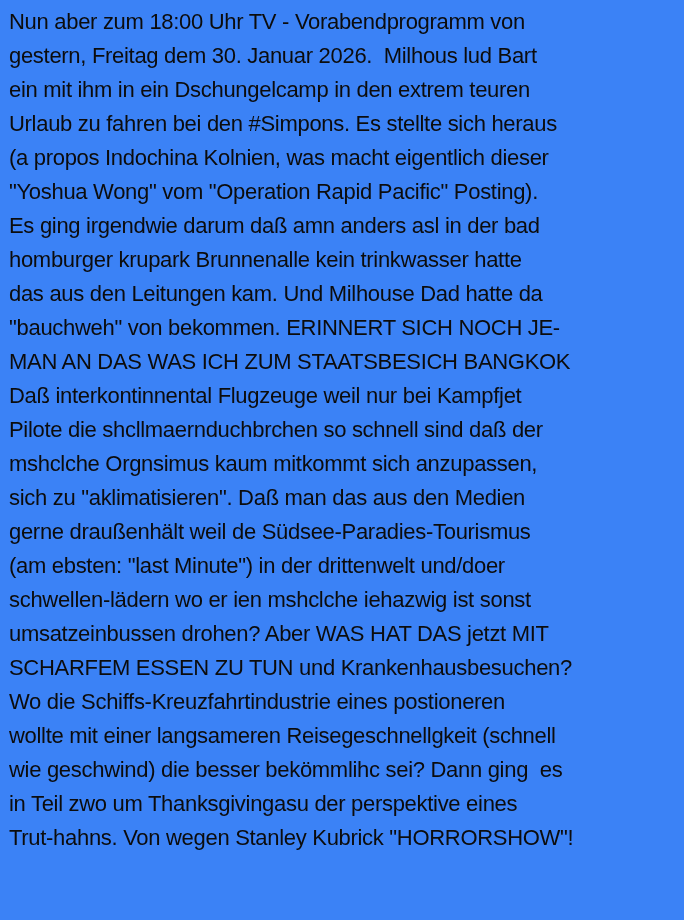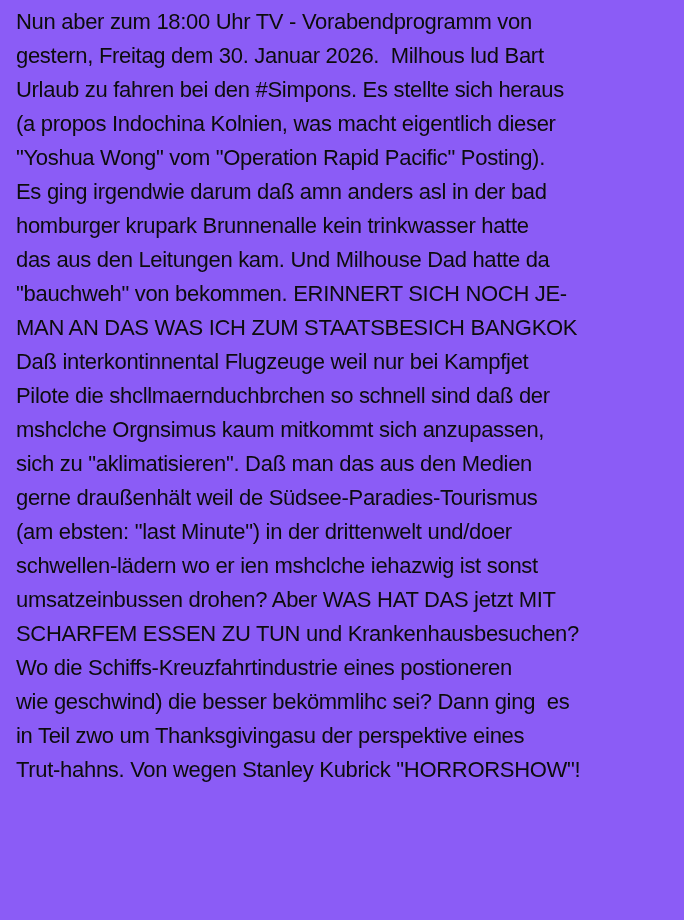--- a/index.html
+++ b/index.html
@@ -9,54 +9,56 @@
   }
   body {
     width: 684px;
     height: 920px;
     overflow: hidden;
   }
   .text-block {
     box-sizing: border-box;
     width: 684px;
     height: 920px;
-    padding: 5px 0 0 16px;
+    padding: 5px 0 0 9px;
     font-family: "Liberation Sans", "DejaVu Sans", sans-serif;
     font-size: 22px;
     line-height: 34px;
     letter-spacing: -0.3px;
     color: #0c0c0c;
-    background: #8b5cf6;
+    background: #3b82f6;
   }
   .line {
     white-space: pre;      
     height: 34px;
     overflow: hidden;
   }
 </style>
 </head>
 <body>
 
 <div id="text-block" class="text-block">
     <div class="line">Nun aber zum 18:00 Uhr TV - Vorabendprogramm von</div>
     <div class="line">gestern, Freitag dem 30. Januar 2026.  Milhous lud Bart</div>
+    <div class="line">ein mit ihm in ein Dschungelcamp in den extrem teuren</div>
     <div class="line">Urlaub zu fahren bei den #Simpons. Es stellte sich heraus</div>
     <div class="line">(a propos Indochina Kolnien, was macht eigentlich dieser</div>
     <div class="line">"Yoshua Wong" vom "Operation Rapid Pacific" Posting).</div>
     <div class="line">Es ging irgendwie darum daß amn anders asl in der bad</div>
     <div class="line">homburger krupark Brunnenalle kein trinkwasser hatte</div>
     <div class="line">das aus den Leitungen kam. Und Milhouse Dad hatte da</div>
     <div class="line">"bauchweh" von bekommen. ERINNERT SICH NOCH JE-</div>
     <div class="line">MAN AN DAS WAS ICH ZUM STAATSBESICH BANGKOK</div>
     <div class="line">Daß interkontinnental Flugzeuge weil nur bei Kampfjet</div>
     <div class="line">Pilote die shcllmaernduchbrchen so schnell sind daß der</div>
     <div class="line">mshclche Orgnsimus kaum mitkommt sich anzupassen,</div>
     <div class="line">sich zu "aklimatisieren". Daß man das aus den Medien</div>
     <div class="line">gerne draußenhält weil de Südsee-Paradies-Tourismus</div>
     <div class="line">(am ebsten: "last Minute") in der drittenwelt und/doer</div>
     <div class="line">schwellen-lädern wo er ien mshclche iehazwig ist sonst</div>
     <div class="line">umsatzeinbussen drohen? Aber WAS HAT DAS jetzt MIT</div>
     <div class="line">SCHARFEM ESSEN ZU TUN und Krankenhausbesuchen?</div>
     <div class="line">Wo die Schiffs-Kreuzfahrtindustrie eines postioneren</div>
+    <div class="line">wollte mit einer langsameren Reisegeschnellgkeit (schnell</div>
     <div class="line">wie geschwind) die besser bekömmlihc sei? Dann ging  es</div>
     <div class="line">in Teil zwo um Thanksgivingasu der perspektive eines</div>
     <div class="line">Trut-hahns. Von wegen Stanley Kubrick "HORRORSHOW"!</div>
   </div>
 
 </body></html>

